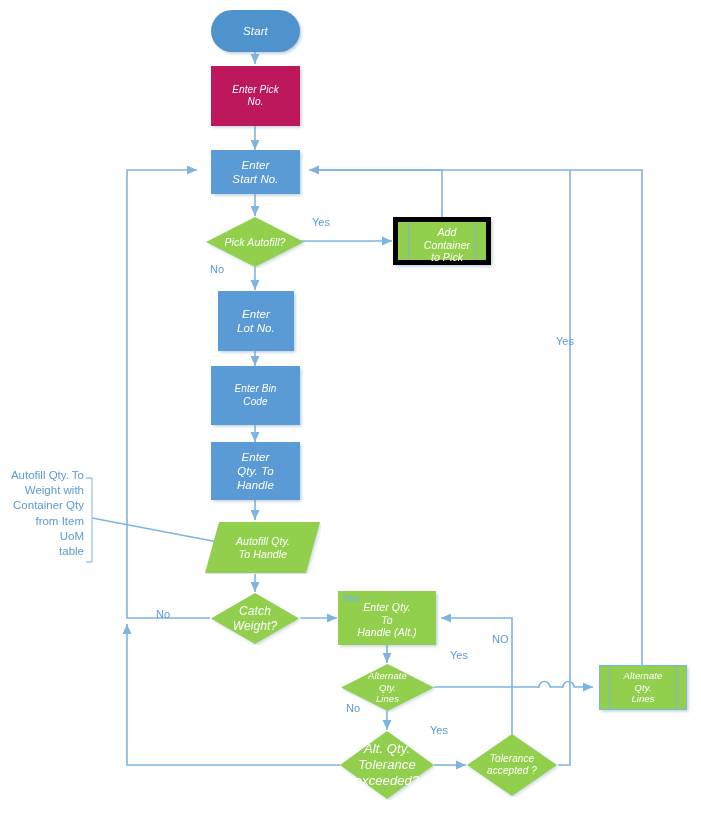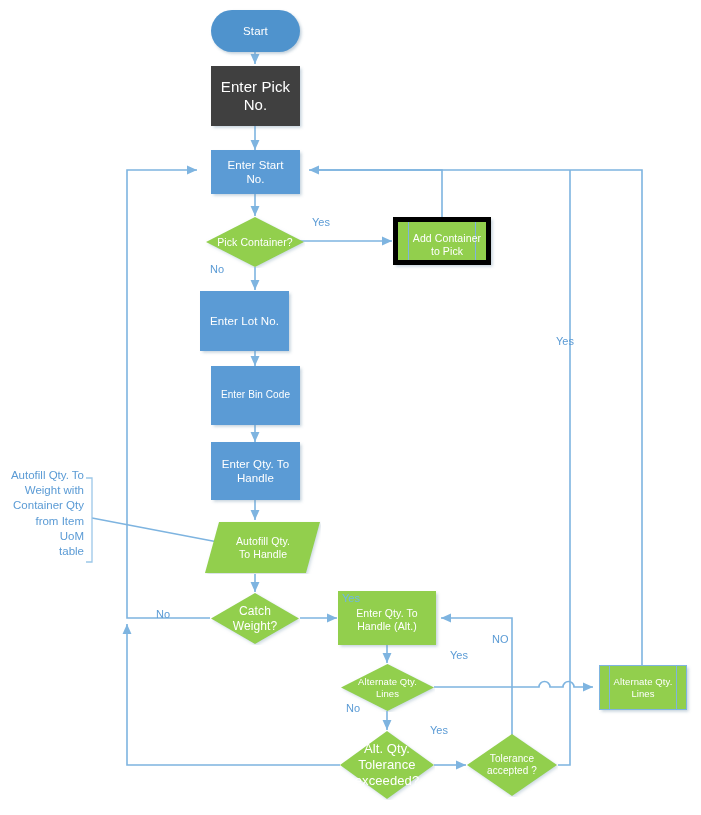--- a/index.html
+++ b/index.html
@@ -30,21 +30,21 @@
     box-sizing: border-box;
     display: flex;
     align-items: center;
     justify-content: center;
     text-align: center;
     color: #ffffff;
     line-height: 1.22;
     letter-spacing: .1px;
     z-index: 5;
   }
-  .node .lbl { display: block; width: 100%; padding: 0 6px; }
+  .node .lbl { display: block; width: 100%; padding: 0 19px; font-style: italic; }
   .edge-label {
     position: absolute;
     color: #5b9bd5;
     font-size: 11px;
     white-space: nowrap;
     z-index: 6;
   }
   .callout {
     position: absolute;
     color: #5b9bd5;
@@ -126,55 +126,55 @@
       <path d="M 86 478 L 92 478 L 92 562 L 86 562" stroke-width="1.3" stroke="#9cc7e8"></path>
     </g>
   </svg>
 
   <div class="node" style="left:211px; top:10px; width:89px; height:42px; border-radius:21px;
               background:#4f93cd; font-size:11.5px;
               box-shadow:1.6px 1.8px 3px rgba(120,150,175,.45);">
     <span class="lbl">Start</span>
   </div>
 
-  <div class="node" style="left:211px; top:66px; width:89px; height:60px; background:#404040; font-size:15px;
+  <div class="node" style="left:211px; top:66px; width:89px; height:60px; background:#be185d; font-size:10px;
               box-shadow:1.6px 1.8px 3px rgba(120,150,175,.45);">
     <span class="lbl">Enter Pick No.</span>
   </div>
 
   <div class="node" style="left:211px; top:150px; width:89px; height:44px; background:#5b9bd5; font-size:11.5px;
               box-shadow:1.6px 1.8px 3px rgba(120,150,175,.45);">
     <span class="lbl">Enter Start No.</span>
   </div>
 
   <div style="position:absolute; left:205px; top:216px; width:100px; height:52px; z-index:5;">
     <svg width="100" height="52" viewBox="0 0 100 52" xmlns="http://www.w3.org/2000/svg" style="position:absolute;left:0;top:0;">
       <polygon points="50,1 99,26 50,51 1,26" fill="#92cf4d" filter="url(#sh2)"></polygon>
       <defs>
         <filter id="sh2" x="-30%" y="-30%" width="180%" height="180%">
           <feDropShadow dx="1.4" dy="1.6" stdDeviation="1.4" flood-color="#9fb6c6" flood-opacity="0.5"></feDropShadow>
         </filter>
       </defs>
     </svg>
     <div class="node" style="left:0;top:0;width:100px;height:52px;font-size:10.5px;">
-      <span class="lbl">Pick Container?</span>
+      <span class="lbl">Pick Autofill?</span>
     </div>
   </div>
 
   <div style="position:absolute; left:393px; top:217px; width:98px; height:48px; z-index:5;
               background:#92cf4d; border:5px solid #000000;
               box-shadow:1.6px 1.8px 3px rgba(120,150,175,.45); box-sizing:border-box;">
     <div style="position:absolute;left:10px;top:0;bottom:0;width:1px;background:#7eb4e0;"></div>
     <div style="position:absolute;right:10px;top:0;bottom:0;width:1px;background:#7eb4e0;"></div>
     <div class="node" style="left:0;top:0;width:98px;height:46px;font-size:10.5px;">
       <span class="lbl">Add Container<br>to Pick</span>
     </div>
   </div>
 
-  <div class="node" style="left:200px; top:291px; width:89px; height:60px; background:#5b9bd5; font-size:11.5px;
+  <div class="node" style="left:218px; top:291px; width:76px; height:60px; background:#5b9bd5; font-size:11.5px;
               box-shadow:1.6px 1.8px 3px rgba(120,150,175,.45);">
     <span class="lbl">Enter Lot No.</span>
   </div>
 
   <div class="node" style="left:211px; top:366px; width:89px; height:59px; background:#5b9bd5; font-size:10px;
               box-shadow:1.6px 1.8px 3px rgba(120,150,175,.45);">
     <span class="lbl">Enter Bin Code</span>
   </div>
 
   <div class="node" style="left:211px; top:442px; width:89px; height:58px; background:#5b9bd5; font-size:11.5px;

